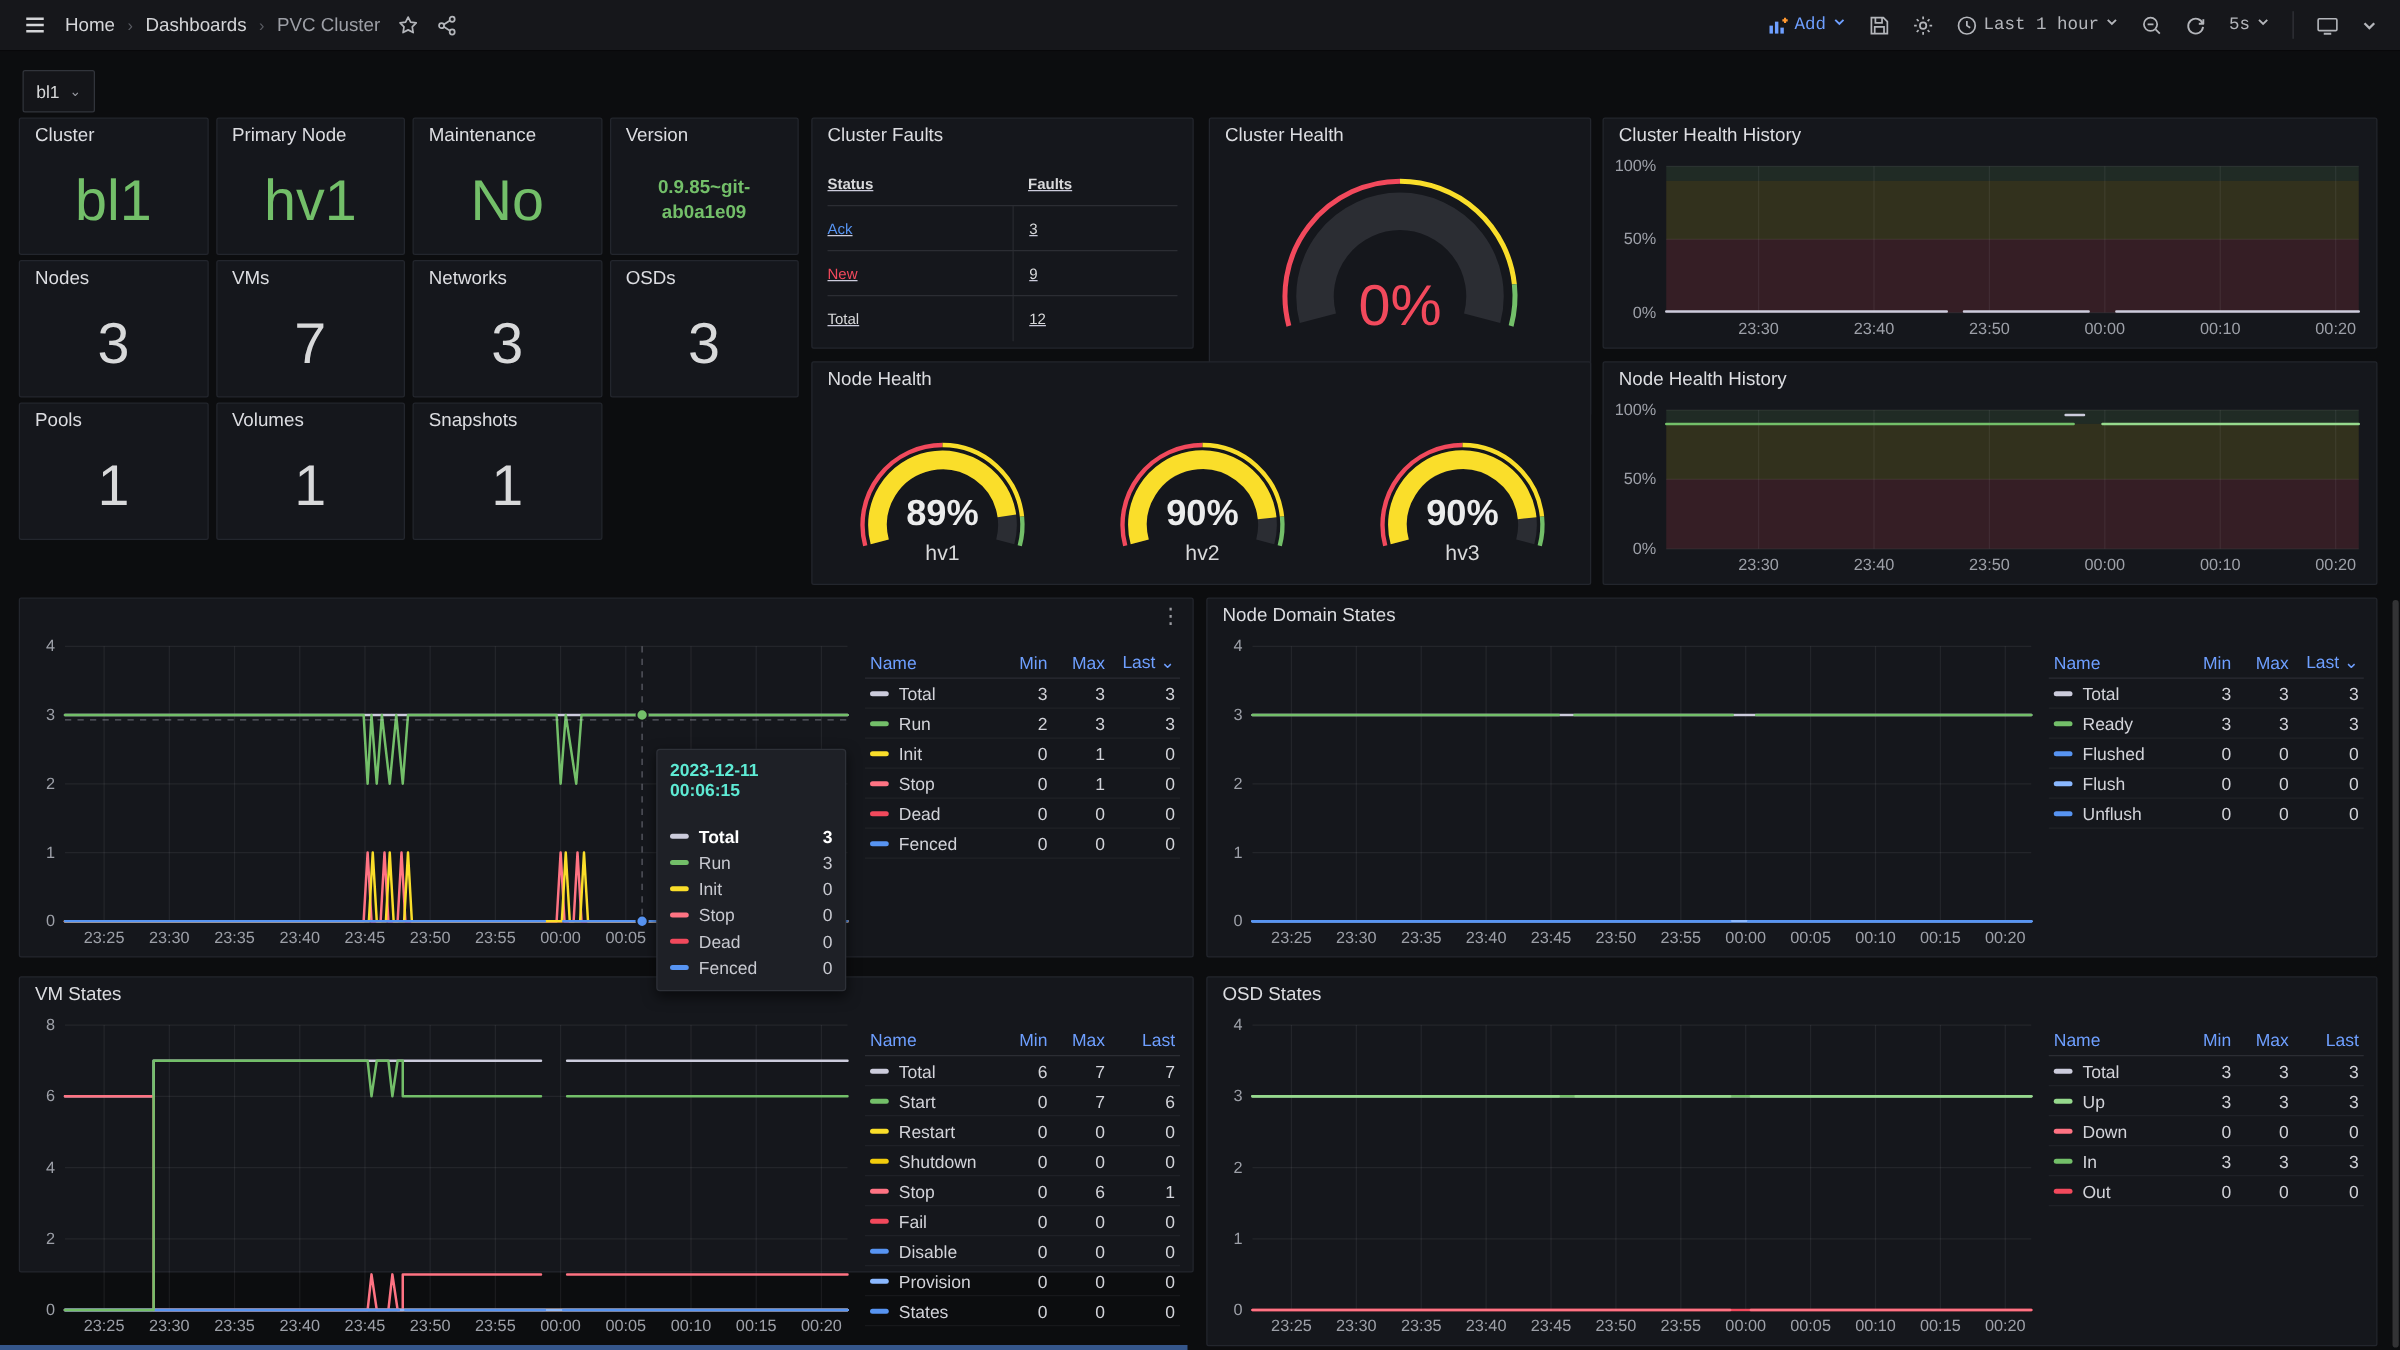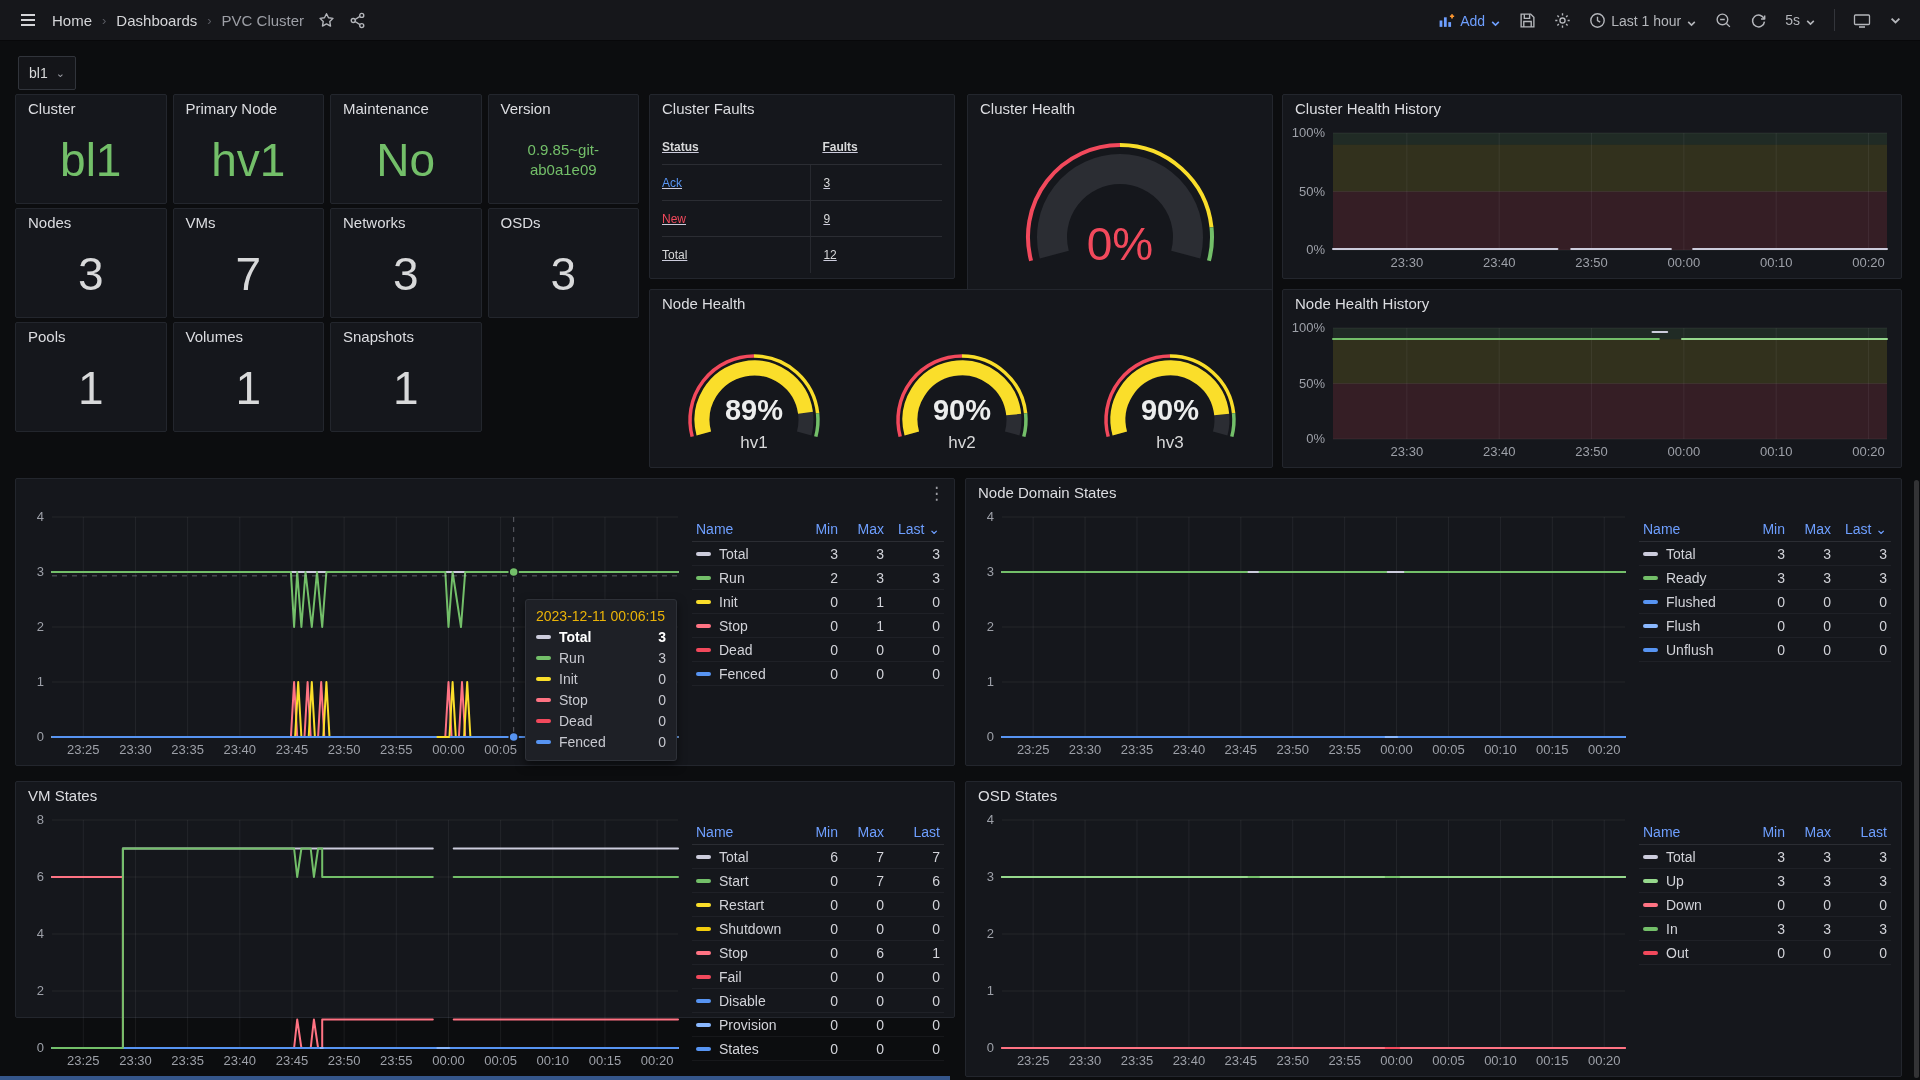--- a/index.html
+++ b/index.html
@@ -10,21 +10,21 @@
     font-family:"Liberation Sans","DejaVu Sans",sans-serif; font-size:14px;
   }
   
   .navbar { position:absolute; top:0; left:0; right:0; height:41px; background:#16171b;
     border-bottom:1px solid #08080a; display:flex; align-items:center; justify-content:space-between; padding:0 18px; z-index:5;}
   .nav-left,.nav-right { display:flex; align-items:center; gap:14px; }
   .nav-right { gap:18px; color:#b4b6bb; }
   .crumbs { display:flex; align-items:center; gap:10px; font-size:15px; color:#d4d5d8; }
   .crumb-sep { color:#5a5c63; font-size:13px; }
   .crumb-current { color:#9d9fa6; }
-  .icon-btn { display:flex; align-items:flex-end; gap:5px; color:#b4b6bb; cursor:pointer; }
+  .icon-btn { display:flex; align-items:flex-start; gap:5px; color:#b4b6bb; cursor:pointer;font-family:Liberation Mono, monospace; }
   .icon-btn svg { display:block; }
   .blue { color:#6e9fff; }
   .nav-sep { width:1px; height:22px; background:#33353b; }
   .hamburger { color:#d4d5d8; }
   
   .var-box { position:absolute; top:56px; left:18px; height:34px; min-width:52px; padding:0 10px;
     background:#141519; border:1px solid #31343b; border-radius:2px;
     display:flex; align-items:center; gap:8px; color:#d8d9da; font-size:14px; cursor:pointer; }
   .var-box .chev { color:#9d9fa6; font-size:11px; }
   
@@ -33,21 +33,21 @@
     white-space:nowrap; overflow:hidden; }
   .kebab { position:absolute; top:4px; right:8px; color:#9a9ba1; font-size:17px; letter-spacing:1px; cursor:pointer; }
   
   #stats-grid { position:absolute; left:15px; top:94px; width:624px; height:338px;
     display:grid; grid-template-columns:repeat(4,1fr); grid-auto-rows:110px; gap:4px 6px; }
   .stat-panel { position:relative; background:#15171c; border:1px solid #23262d; border-radius:2px; }
   .stat-value { position:absolute; top:28px; left:0; right:0; bottom:6px;
     display:flex; align-items:center; justify-content:center; text-align:center;
     font-size:46px; font-weight:500; color:#d8d9da; line-height:1; }
   .stat-value.green { color:#73bf69; }
-  .stat-value.sm { font-size:15px; font-weight:400; line-height:1.35; }
+  .stat-value.sm { font-size:15px; font-weight:700; line-height:1.35; }
   .stat-value.sm span { display:block; max-width:120px; }
   
   .faults-table { margin:6px 12px 0; font-size:12px;text-decoration:underline; }
   .ft-row { display:grid; grid-template-columns:53% 47%; height:36px; align-items:center;
     border-bottom:1px solid rgba(204,204,220,0.12); }
   .ft-row:last-child { border-bottom:none; }
   .ft-head { color:#d8d9da; font-weight:600; }
   .ft-cell2 { border-left:1px solid rgba(204,204,220,0.10); padding-left:12px; height:100%; display:flex; align-items:center; color:#d8d9da; }
   .ft-head .ft-cell2 { border-left:none; }
   
@@ -56,21 +56,21 @@
   .legend { width:262px; padding:12px 4px 0 6px; font-size:14px; }
   .lg-head,.lg-row { display:grid; grid-template-columns:1fr 46px 46px 56px; align-items:center; padding:2px 4px; }
   .lg-head { color:#6e9fff; border-bottom:1px solid rgba(204,204,220,0.12); padding-bottom:4px; }
   .lg-head div:nth-child(n+2),.lg-row div:nth-child(n+2){ text-align:right; }
   .lg-row { height:24px; border-bottom:1px solid rgba(204,204,220,0.06); color:#d2d3d9; }
   .lg-name { display:flex; align-items:center; gap:8px; cursor:pointer; }
   .marker { width:15px; height:4px; border-radius:2px; flex:0 0 15px; }
   
   .tooltip { position:absolute; z-index:10; width:152px; background:#1e2026; border:1px solid #2e3138;
     border-radius:3px; padding:8px 10px; box-shadow:0 4px 10px rgba(0,0,0,0.55); font-size:14px; }
-  .tt-title { color:#eab308; margin-bottom:2px; font-weight:400; }
+  .tt-title { color:#5eead4; margin-bottom:18px; font-weight:700; }
   .tt-row { display:flex; align-items:center; gap:8px; height:21px; color:#c8c9d0; }
   .tt-row .tt-val { margin-left:auto; }
   .tt-row.emph { color:#ffffff; font-weight:700; }
   
   .gauge-row { position:absolute; left:0; right:0; top:26px; bottom:0; display:flex; justify-content:space-around; }
   
   .v-scrollbar { position:absolute; right:1px; top:480px; bottom:2px; width:5px;
     background:rgba(255,255,255,0.16); border-radius:3px; z-index:6; }
   .h-scrollbar { position:absolute; left:0; bottom:0; width:950px; height:4px;
     background:rgba(87,148,242,0.55); z-index:6; }

